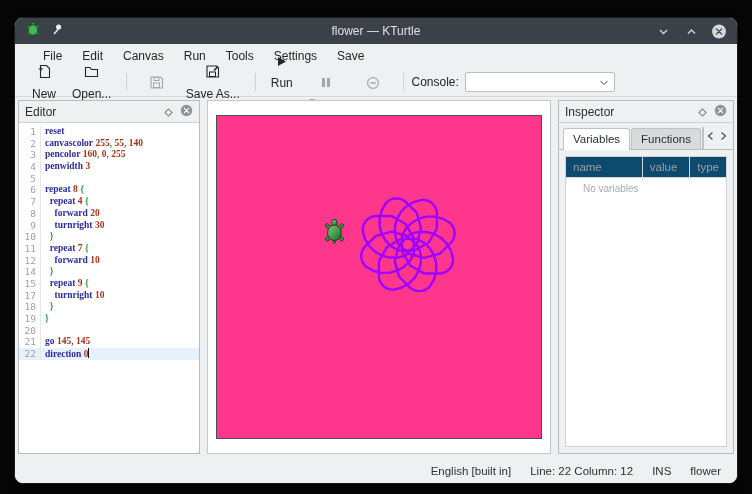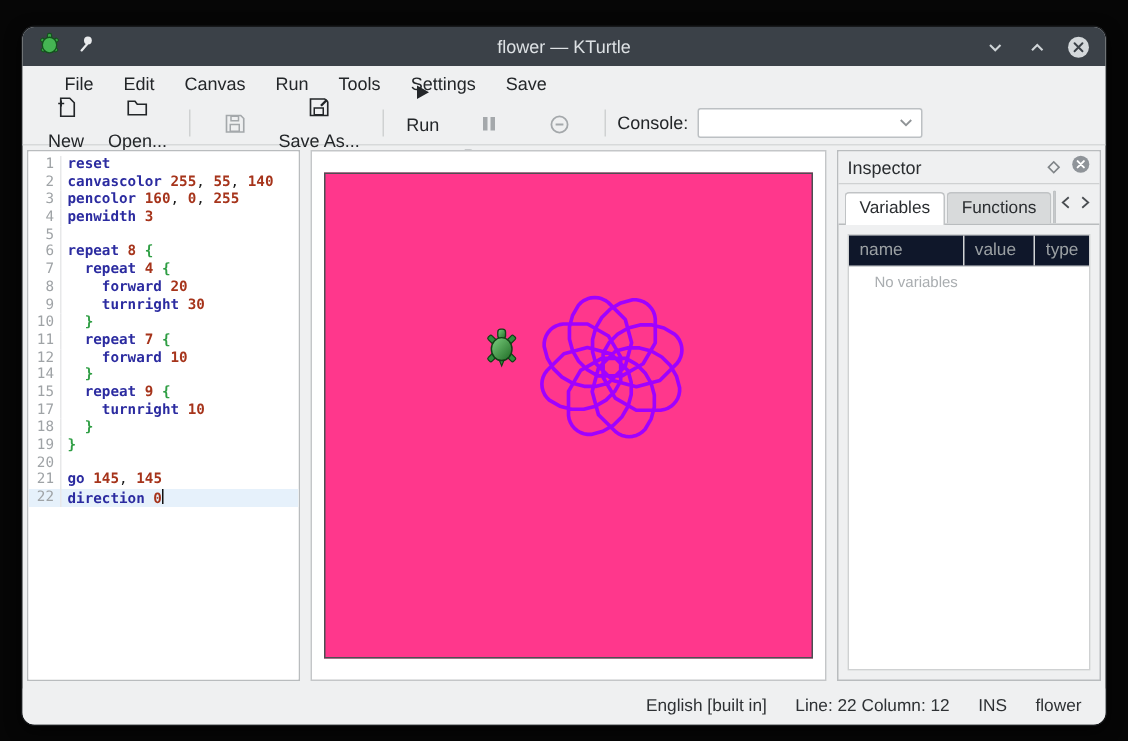--- a/index.html
+++ b/index.html
@@ -27,39 +27,39 @@
   .panel{background:#fff;border:1px solid #b9bcbe;display:flex;flex-direction:column;box-sizing:border-box;min-height:0;}
   .panel-header{height:21px;background:#eff0f1;border-bottom:1px solid #cfd1d2;display:flex;align-items:center;padding:0 6px;flex:none;}
   .panel-title{font-size:12px;color:#2b2e31;}
   .panel-hicons{margin-left:auto;display:flex;align-items:center;gap:7px;}
   
   .editor-panel{width:182px;flex:none;}
   .editor-body{flex:1;overflow:hidden;background:#fff;padding-top:3px;}
   .code-row{display:flex;height:11.7px;line-height:11.7px;font-family:"DejaVu Sans Mono",monospace;font-size:9.5px;}
   .code-row.current{background:#e6f1fb;}
   .ln{width:17px;flex:none;text-align:right;color:#9fa3a6;padding-right:4px;border-right:1px solid #e7e8e9;}
-  .code{white-space:pre;padding-left:4px;color:#1a1a1a;}
+  .code{white-space:pre;padding-left:4px;color:#1a1a1a;font-family:Liberation Serif, serif;}
   .tk-kw{color:#2b2ba0;font-weight:bold;}
   .tk-num{color:#a6341b;font-weight:bold;}
   .tk-brace{color:#2f9e44;font-weight:bold;}
   .caret{display:inline-block;width:1px;height:10px;background:#111;vertical-align:-1px;}
   
   .center-panel{flex:1;background:#fff;border:1px solid #c4c6c8;overflow:hidden;display:flex;justify-content:center;align-items:flex-start;padding-top:14px;box-sizing:border-box;}
   .turtle-canvas{width:324px;height:322px;border:1px solid #4c4f52;flex:none;}
   .turtle-canvas svg{display:block;width:100%;height:100%;}
   
   .inspector-panel{width:176px;flex:none;background:#eff0f1;}
   .tabs-row{display:flex;align-items:flex-end;padding:4px 4px 0;border-bottom:1px solid #b9bcbe;background:#eff0f1;flex:none;}
   .tab{font-size:11.5px;color:#2b2e31;padding:4px 9px;border:1px solid #c0c3c5;border-bottom:none;background:#d8dadb;border-radius:3px 3px 0 0;margin-right:1px;}
   .tab.active{background:#fff;position:relative;top:1px;padding-bottom:5px;}
   .tab-stub{width:15px;align-self:stretch;border:1px solid #c0c3c5;border-bottom:none;background:#d8dadb;border-radius:3px 3px 0 0;margin-right:1px;}
   .tab-arrows{margin-left:auto;display:flex;align-items:center;gap:6px;padding:0 2px 4px;}
   .inspector-body{flex:1;padding:6px;min-height:0;}
   .itable{height:100%;border:1px solid #cfd1d2;background:#fff;display:flex;flex-direction:column;box-sizing:border-box;}
-  .thead{display:flex;background:#0f172a;border-bottom:1px solid #d2d4d5;flex:none;}
+  .thead{display:flex;background:#0c4a6e;border-bottom:1px solid #d2d4d5;flex:none;}
   .th{font-size:11.5px;color:#9ba0a3;padding:4px 7px;border-right:1px solid #d2d4d5;box-sizing:border-box;}
   .th-name{width:78px;}.th-value{width:48px;}.th-type{flex:1;border-right:none;}
   .tbody{flex:1;font-size:10px;color:#a9adb0;padding:5px 17px;}
   
   .statusbar{height:24px;display:flex;align-items:center;justify-content:flex-end;gap:19px;padding:0 16px;font-size:11.5px;color:#2e3134;background:#eff0f1;flex:none;}
 </style>
 </head>
 <body>
 
 <div class="window">
@@ -196,20 +196,36 @@
             </svg>
         </span>
       </div>
     </div>
 
   </div>
 
   <div class="main">
 
     <div class="panel editor-panel">
+      <div class="panel-header">
+        <span class="panel-title">Editor</span>
+        <span class="panel-hicons">
+          <span>
+            <svg width="9" height="9" viewBox="0 0 9 9">
+                <rect x="2" y="2" width="5" height="5" transform="rotate(45 4.5 4.5)" fill="none" stroke="#7f8487" stroke-width="1.1"></rect>
+              </svg>
+          </span>
+          <span>
+            <svg width="13" height="13" viewBox="0 0 13 13">
+                <circle cx="6.5" cy="6.5" r="5.7" fill="#8f9499"></circle>
+                <path d="M4.4 4.4 L8.6 8.6 M8.6 4.4 L4.4 8.6" stroke="#fff" stroke-width="1.3" stroke-linecap="round"></path>
+              </svg>
+          </span>
+        </span>
+      </div>
       <div class="editor-body">
           <div class="code-row">
             <span class="ln">1</span>
             <span class="code"><span class="tk-kw">reset</span></span>
           </div>
           <div class="code-row">
             <span class="ln">2</span>
             <span class="code"><span class="tk-kw">canvascolor</span><span> </span><span class="tk-num">255</span><span>, </span><span class="tk-num">55</span><span>, </span><span class="tk-num">140</span></span>
           </div>
           <div class="code-row">

